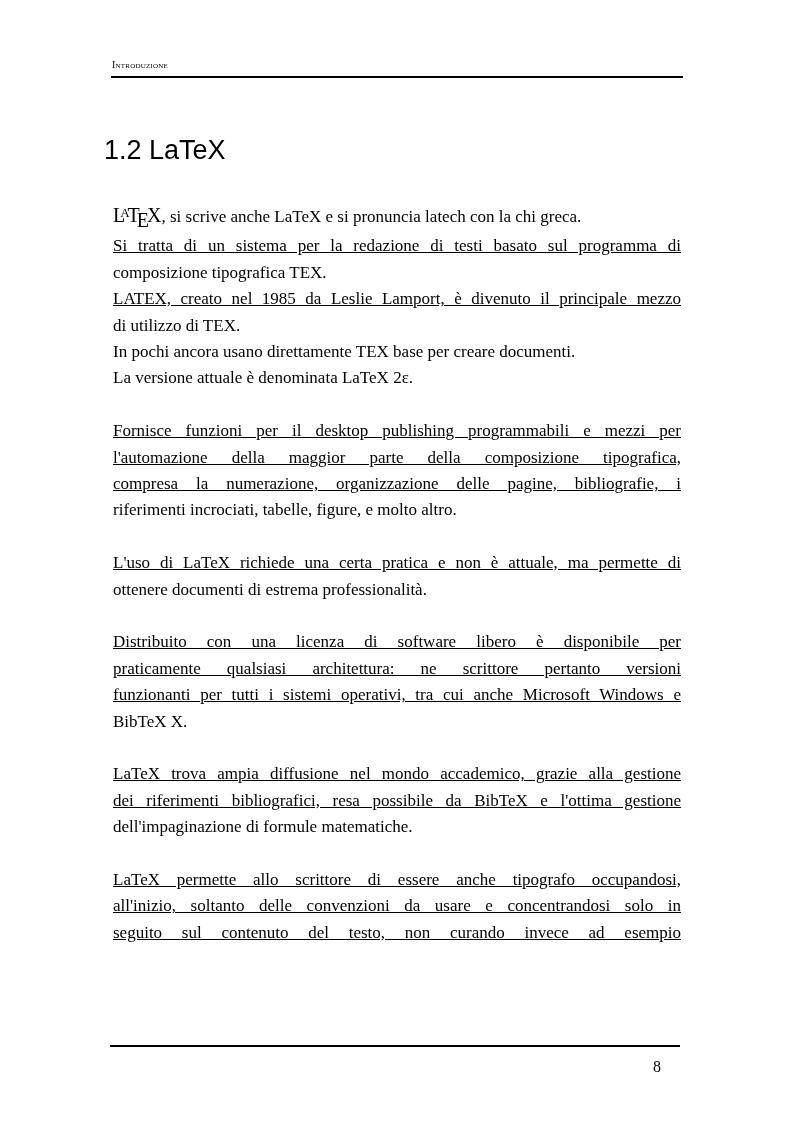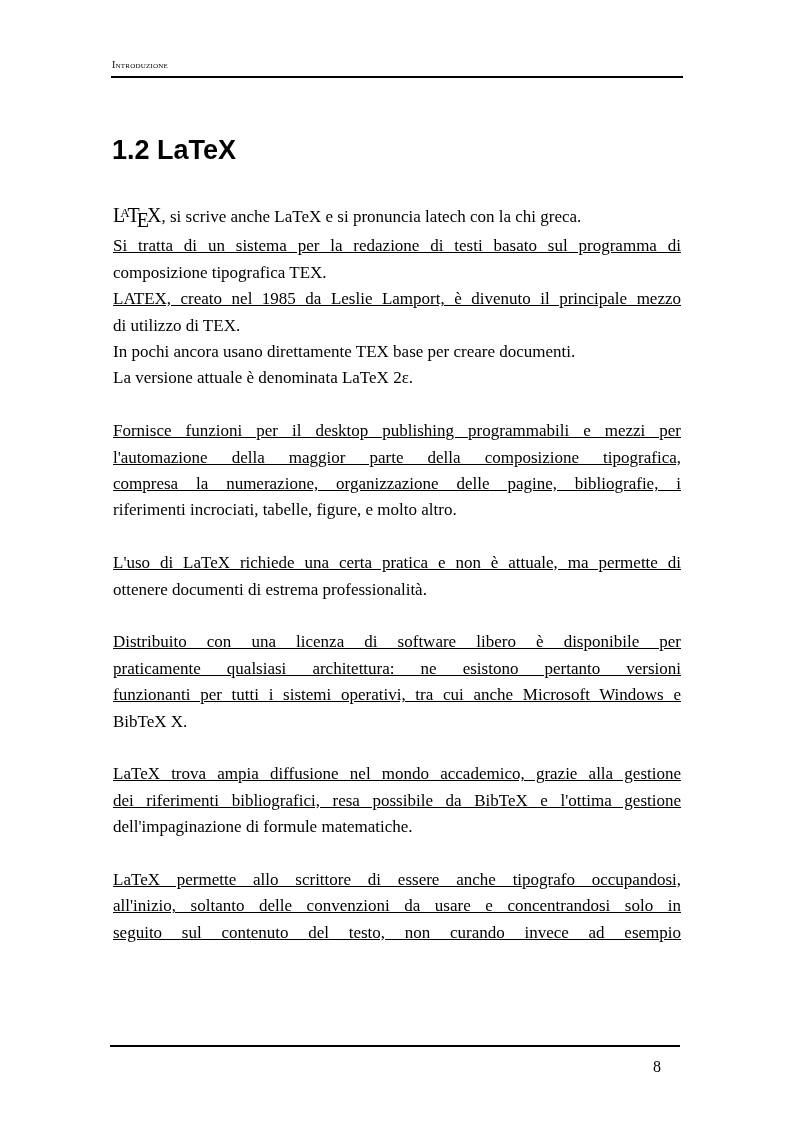--- a/index.html
+++ b/index.html
@@ -1,19 +1,19 @@
 <!DOCTYPE html>
 <html><head>
   <meta charset="utf-8">
   <style>
     html, body { margin: 0; padding: 0; background: #ffffff; }
     body { width: 793px; height: 1123px; position: relative; overflow: hidden; color: #000; font-family: "Liberation Serif", serif; }
     .header-title { position: absolute; left: 112px; top: 59px; font-size: 10px; font-variant: small-caps; letter-spacing: 0.2px; }
     .header-rule { position: absolute; left: 111px; top: 76px; width: 572px; height: 2px; background: #000; }
-    .section-title { position: absolute; left: 112px; top: 133px; font-family: "Liberation Sans", sans-serif; font-weight: bold; font-size: 27px; margin: 0; line-height: 34px; }
+    .section-title { position: absolute; left: 104px; top: 133px; font-family: "Liberation Sans", sans-serif; font-weight: normal; font-size: 27px; margin: 0; line-height: 34px; }
     .body { position: absolute; left: 113px; top: 200px; width: 568px; font-size: 17px; line-height: 26.4px; }
     .body p { margin: 0; text-align: justify; }
     .body p.gap { margin-top: 26.4px; }
     .line { display: block; }
     .just { text-align: justify; text-align-last: justify; text-decoration: underline; }
     .latex-logo { font-size: 20px; }
     .latex-logo .a { font-size: 13px; vertical-align: 5px; margin-left: -5px; margin-right: -2px; }
     .latex-logo .e { vertical-align: -5px; margin-left: -3px; margin-right: -2px; }
     .footer-rule { position: absolute; left: 110px; top: 1045px; width: 570px; height: 2px; background: #000; }
     .page-number { position: absolute; left: 653px; top: 1058px; font-size: 16px; }
@@ -44,21 +44,21 @@
     <span class="line">riferimenti incrociati, tabelle, figure, e molto altro.</span>
   </p>
 
   <p class="gap">
     <span class="line just">L'uso di LaTeX richiede una certa pratica e non è attuale, ma permette di</span>
     <span class="line">ottenere documenti di estrema professionalità.</span>
   </p>
 
   <p class="gap">
     <span class="line just">Distribuito con una licenza di software libero è disponibile per</span>
-    <span class="line just">praticamente qualsiasi architettura: ne esistono pertanto versioni</span>
+    <span class="line just">praticamente qualsiasi architettura: ne scrittore pertanto versioni</span>
     <span class="line just">funzionanti per tutti i sistemi operativi, tra cui anche Microsoft Windows e</span>
     <span class="line">BibTeX X.</span>
   </p>
 
   <p class="gap">
     <span class="line just">LaTeX trova ampia diffusione nel mondo accademico, grazie alla gestione</span>
     <span class="line just">dei riferimenti bibliografici, resa possibile da BibTeX e l'ottima gestione</span>
     <span class="line">dell'impaginazione di formule matematiche.</span>
   </p>
 

